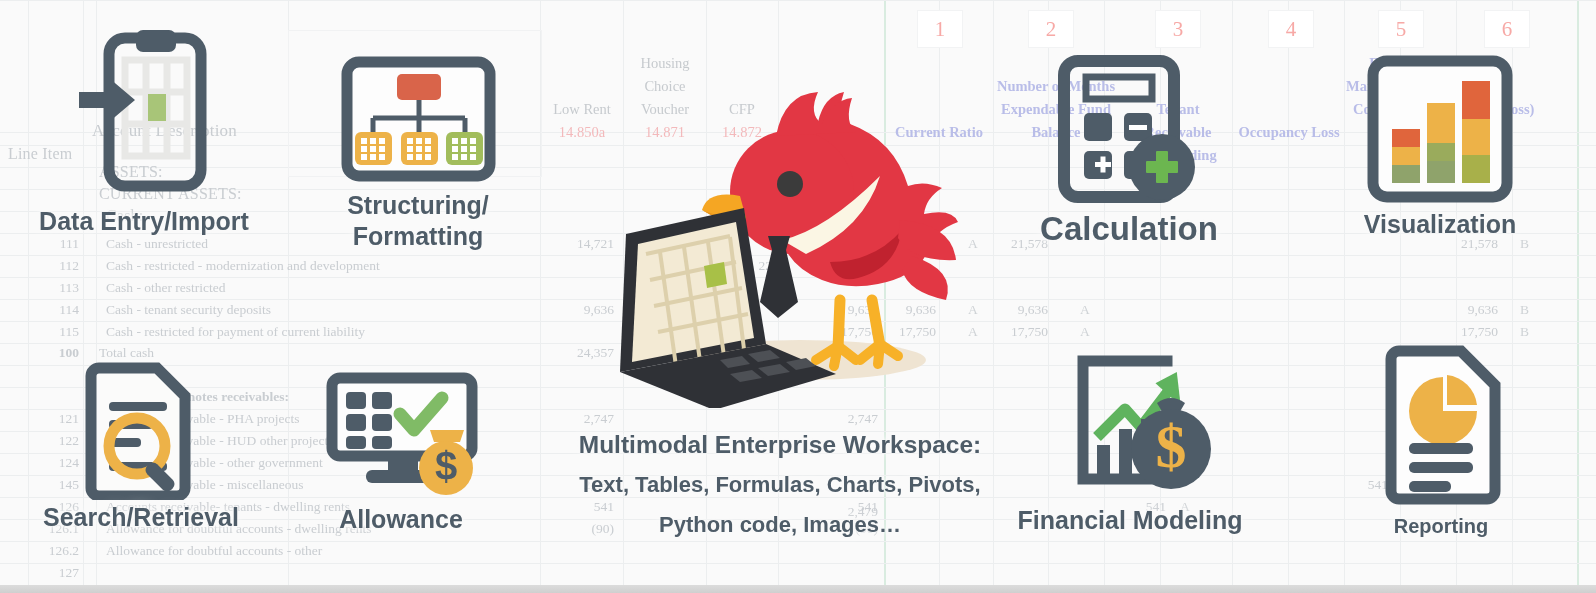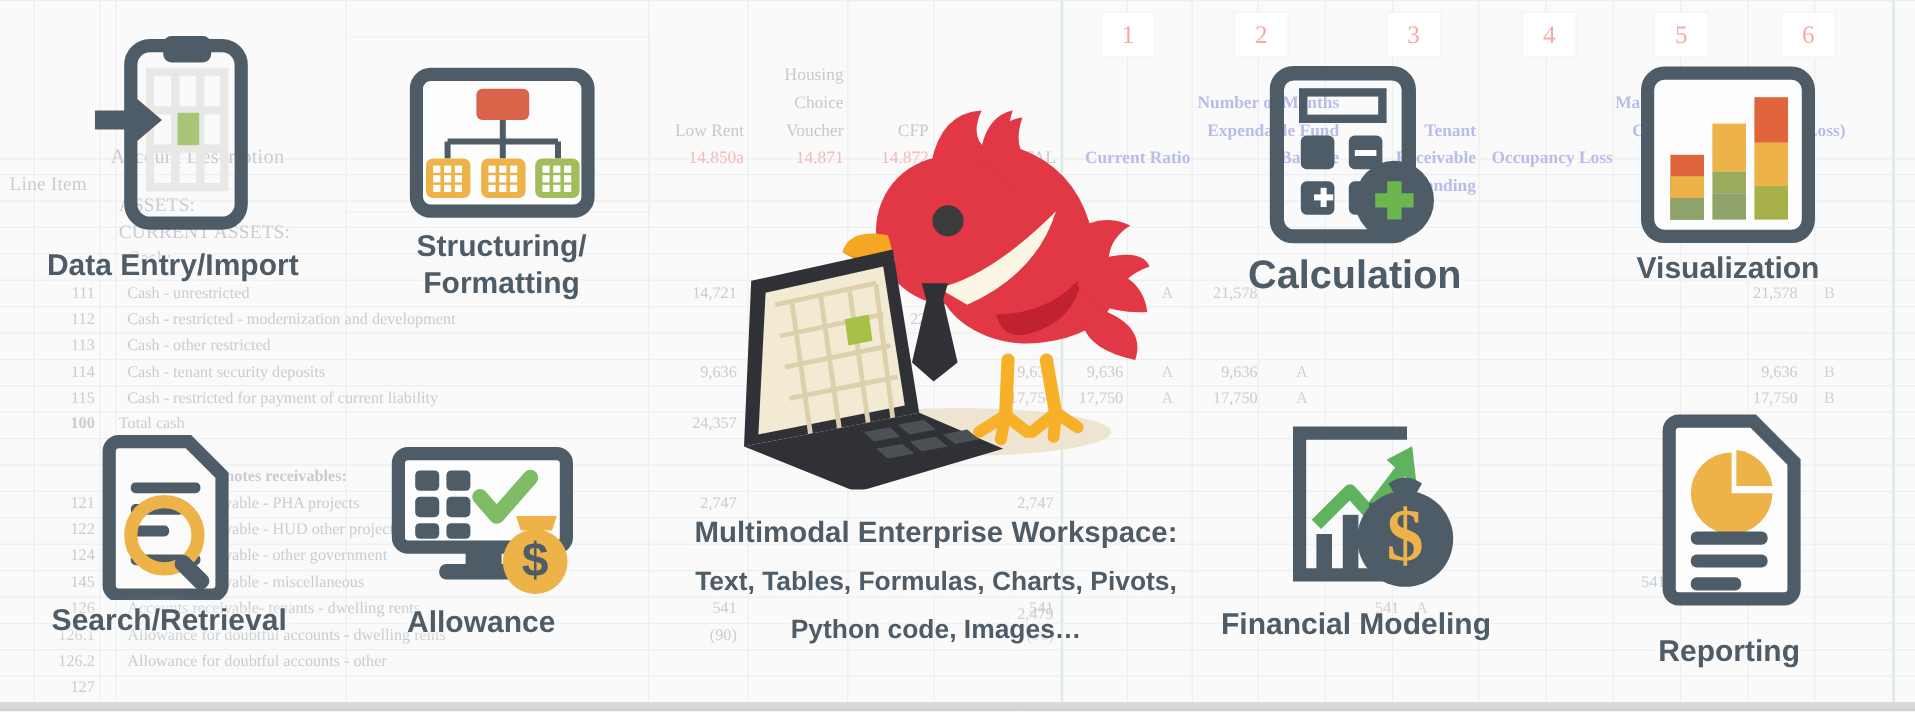--- a/index.html
+++ b/index.html
@@ -18,21 +18,21 @@
     position:absolute;color:#c9cdd1;font-family:"Liberation Serif",serif;
     white-space:nowrap;
   }
   .desc{font-size:13.5px;}
   .lineno{font-size:13.5px;text-align:right;}
   .bigcap{font-size:16px;letter-spacing:.2px;}
   .num{font-size:13.5px;text-align:right;color:#c9cdd1;}
   .flag{font-size:13.5px;color:#cfd3d6;}
   .colhead{
     position:absolute;font-family:"Liberation Serif",serif;font-size:14.5px;
-    color:#c6cace;text-align:right;line-height:23px;
+    color:#c6cace;text-align:center;line-height:23px;
   }
   .colhead.cfda{color:#f3b9bb;}
   .colhead.ratio{color:#b9bde8;font-weight:bold;}
   .numbox{
     position:absolute;width:44px;height:36px;background:#fff;
     border:1px solid #f2f3f4;color:#f7a9a6;font-family:"Liberation Serif",serif;
     font-size:21px;display:flex;align-items:center;justify-content:center;
   }
   .graybar{position:absolute;left:0;right:0;bottom:0;height:8px;
     background:linear-gradient(#dcdcdc,#cfcfcf);}
@@ -398,21 +398,21 @@
     <svg class="ico" width="136" height="163" viewBox="0 0 136 163">
       <path d="M18 14 a8 8 0 0 1 8 -8 h62 l34 34 v106 a8 8 0 0 1 -8 8 H26 a8 8 0 0 1 -8 -8 z" fill="#fdfdfd" stroke="#4e5c68" stroke-width="11"></path>
       <path d="M70 32 a34 34 0 1 0 34 34 h-34 z" fill="#edb248"></path>
       <path d="M74 30 a34 34 0 0 1 30 30 h-30 z" fill="#edb248"></path>
       <g fill="#4e5c68">
         <rect x="36" y="98" width="64" height="11" rx="5"></rect>
         <rect x="36" y="117" width="64" height="11" rx="5"></rect>
         <rect x="36" y="136" width="42" height="11" rx="5"></rect>
       </g>
     </svg>
-    <div class="cap" style="font-size:25px;margin-top:20px">Reporting</div>
+    <div class="cap" style="font-size:20px;margin-top:6px">Reporting</div>
   </div>
 
   <div style="position:absolute;left:600px;top:88px;width:360px;height:320px">
     <svg width="360" height="320" viewBox="0 0 360 320">
 
       <ellipse cx="200" cy="272" rx="126" ry="20" fill="#efe4d2"></ellipse>
 
       <g stroke="#f7b128" stroke-width="11" fill="none" stroke-linecap="round">
         <path d="M240 212 l-2 48"></path>
         <path d="M272 212 l8 46"></path>

